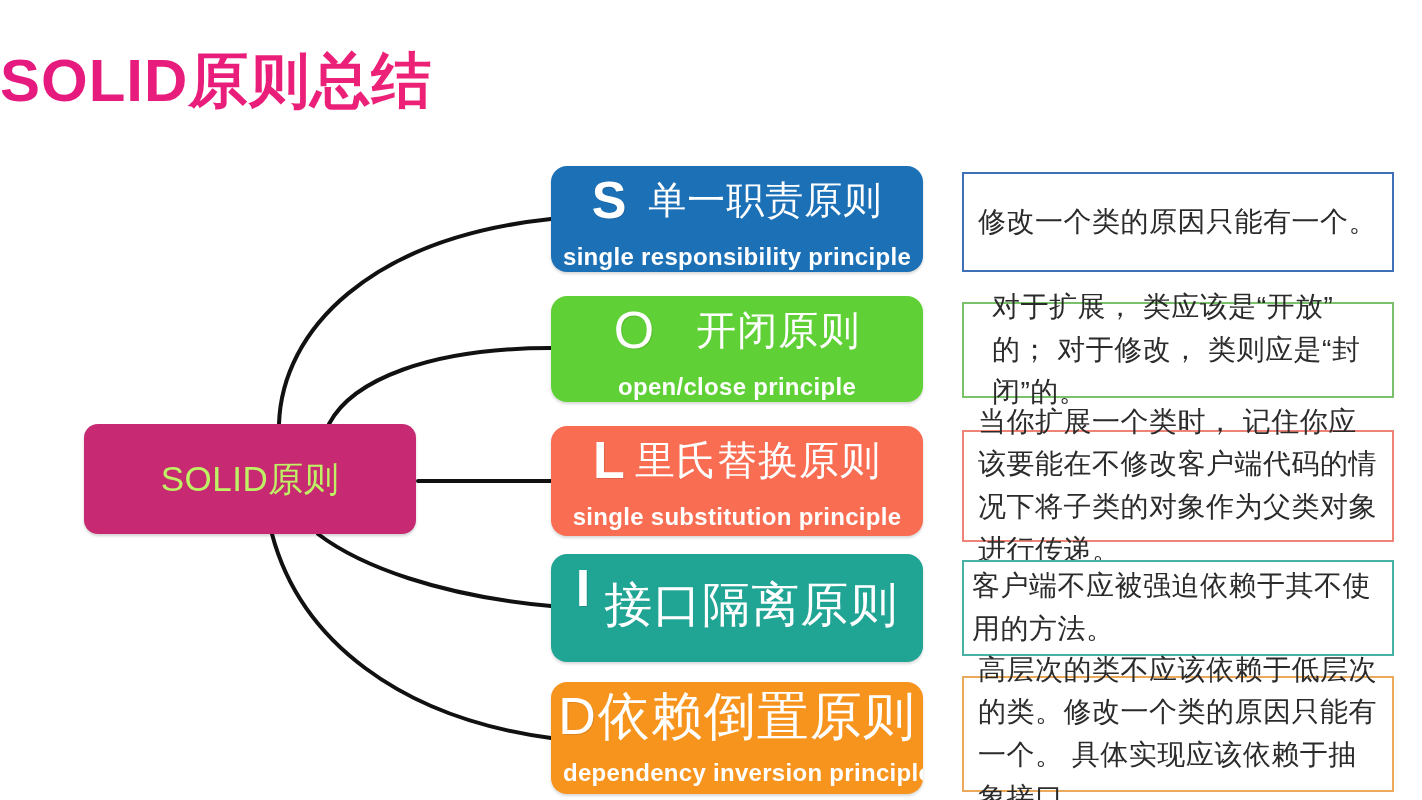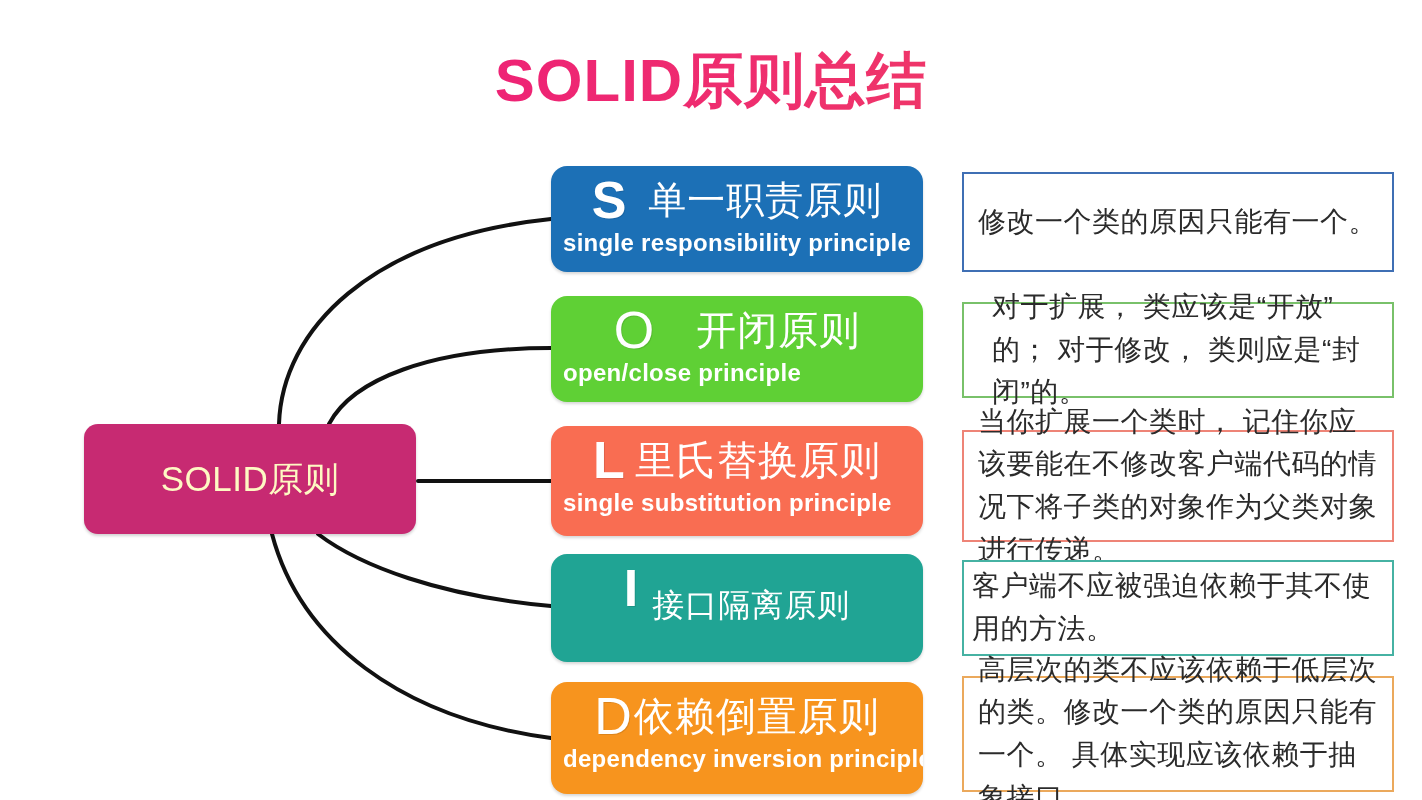--- a/index.html
+++ b/index.html
@@ -21,21 +21,21 @@
     width: 1422px;
     height: 800px;
   }
 
   
   #title {
     position: absolute;
     left: 0;
     top: 46px;
     width: 1422px;
-    text-align: center;
+    text-align: left;
     font-size: 60px;
     font-weight: bold;
     letter-spacing: 1px;
     color: #ED1C7B;
     background: linear-gradient(90deg, #E5197F 0%, #EE2375 35%, #F04A5C 100%);
     -webkit-background-clip: text;
     background-clip: text;
     -webkit-text-fill-color: transparent;
     white-space: nowrap;
     line-height: 1.15;
@@ -58,21 +58,21 @@
     width: 332px;
     height: 110px;
     background: #C72A72;
     border-radius: 14px;
     box-shadow: 0 2px 3px rgba(0,0,0,0.18);
     display: flex;
     align-items: center;
     justify-content: center;
   }
   #root-node .root-label {
-    color: #fef9c3;
+    color: #bef264;
     font-size: 35px;
     letter-spacing: 0.5px;
     white-space: nowrap;
   }
 
   
   .principle-box {
     position: absolute;
     left: 551px;
     width: 372px;
@@ -98,47 +98,47 @@
   }
   .principle-cn {
     font-size: 38px;
     color: #ffffff;
     letter-spacing: 1px;
     white-space: nowrap;
     line-height: 1;
     flex: 0 0 auto;
   }
   .principle-en {
-    text-align: left;
+    text-align: center;
     font-size: 23px;
     font-weight: bold;
     color: #ffffff;
     letter-spacing: 0.3px;
     white-space: nowrap;
     line-height: 1.1;
-    margin-top: 2px;
+    margin-top: 16px;
   }
 
   
   #box-s { top: 166px;  height: 106px; background: #1C70B6; }
   #box-o { top: 296px;  height: 106px; background: #5FD035; }
   #box-l { top: 426px;  height: 110px; background: #F96D52; }
   #box-i { top: 554px;  height: 108px; background: #20A494; }
   #box-d { top: 682px;  height: 112px; background: #F7941E; }
 
   #box-s .principle-letter { margin-right: 22px; }
   #box-o .principle-letter { margin-right: 42px; font-weight: normal; }
   #box-l .principle-letter { margin-right: 10px; }
   #box-i .principle-letter { margin-right: 14px; }
   #box-d .principle-letter { margin-right: 2px; font-weight: normal; }
 
   #box-o .principle-cn { font-size: 40px; }
   #box-l .principle-cn { font-size: 40px; }
-  #box-i .principle-cn { font-size: 32px; margin-top: 34px; }
-  #box-d .principle-cn { font-size: 40px; }
+  #box-i .principle-cn { font-size: 48px; margin-top: 34px; }
+  #box-d .principle-cn { font-size: 52px; }
 
   #box-s .principle-en { font-size: 24px; }
   #box-o .principle-en { font-size: 24px; }
   #box-l .principle-en { font-size: 24px; }
   #box-i .principle-en { font-size: 24px; }
   #box-d .principle-en { font-size: 24px; }
 
   
   .desc-box {
     position: absolute;

